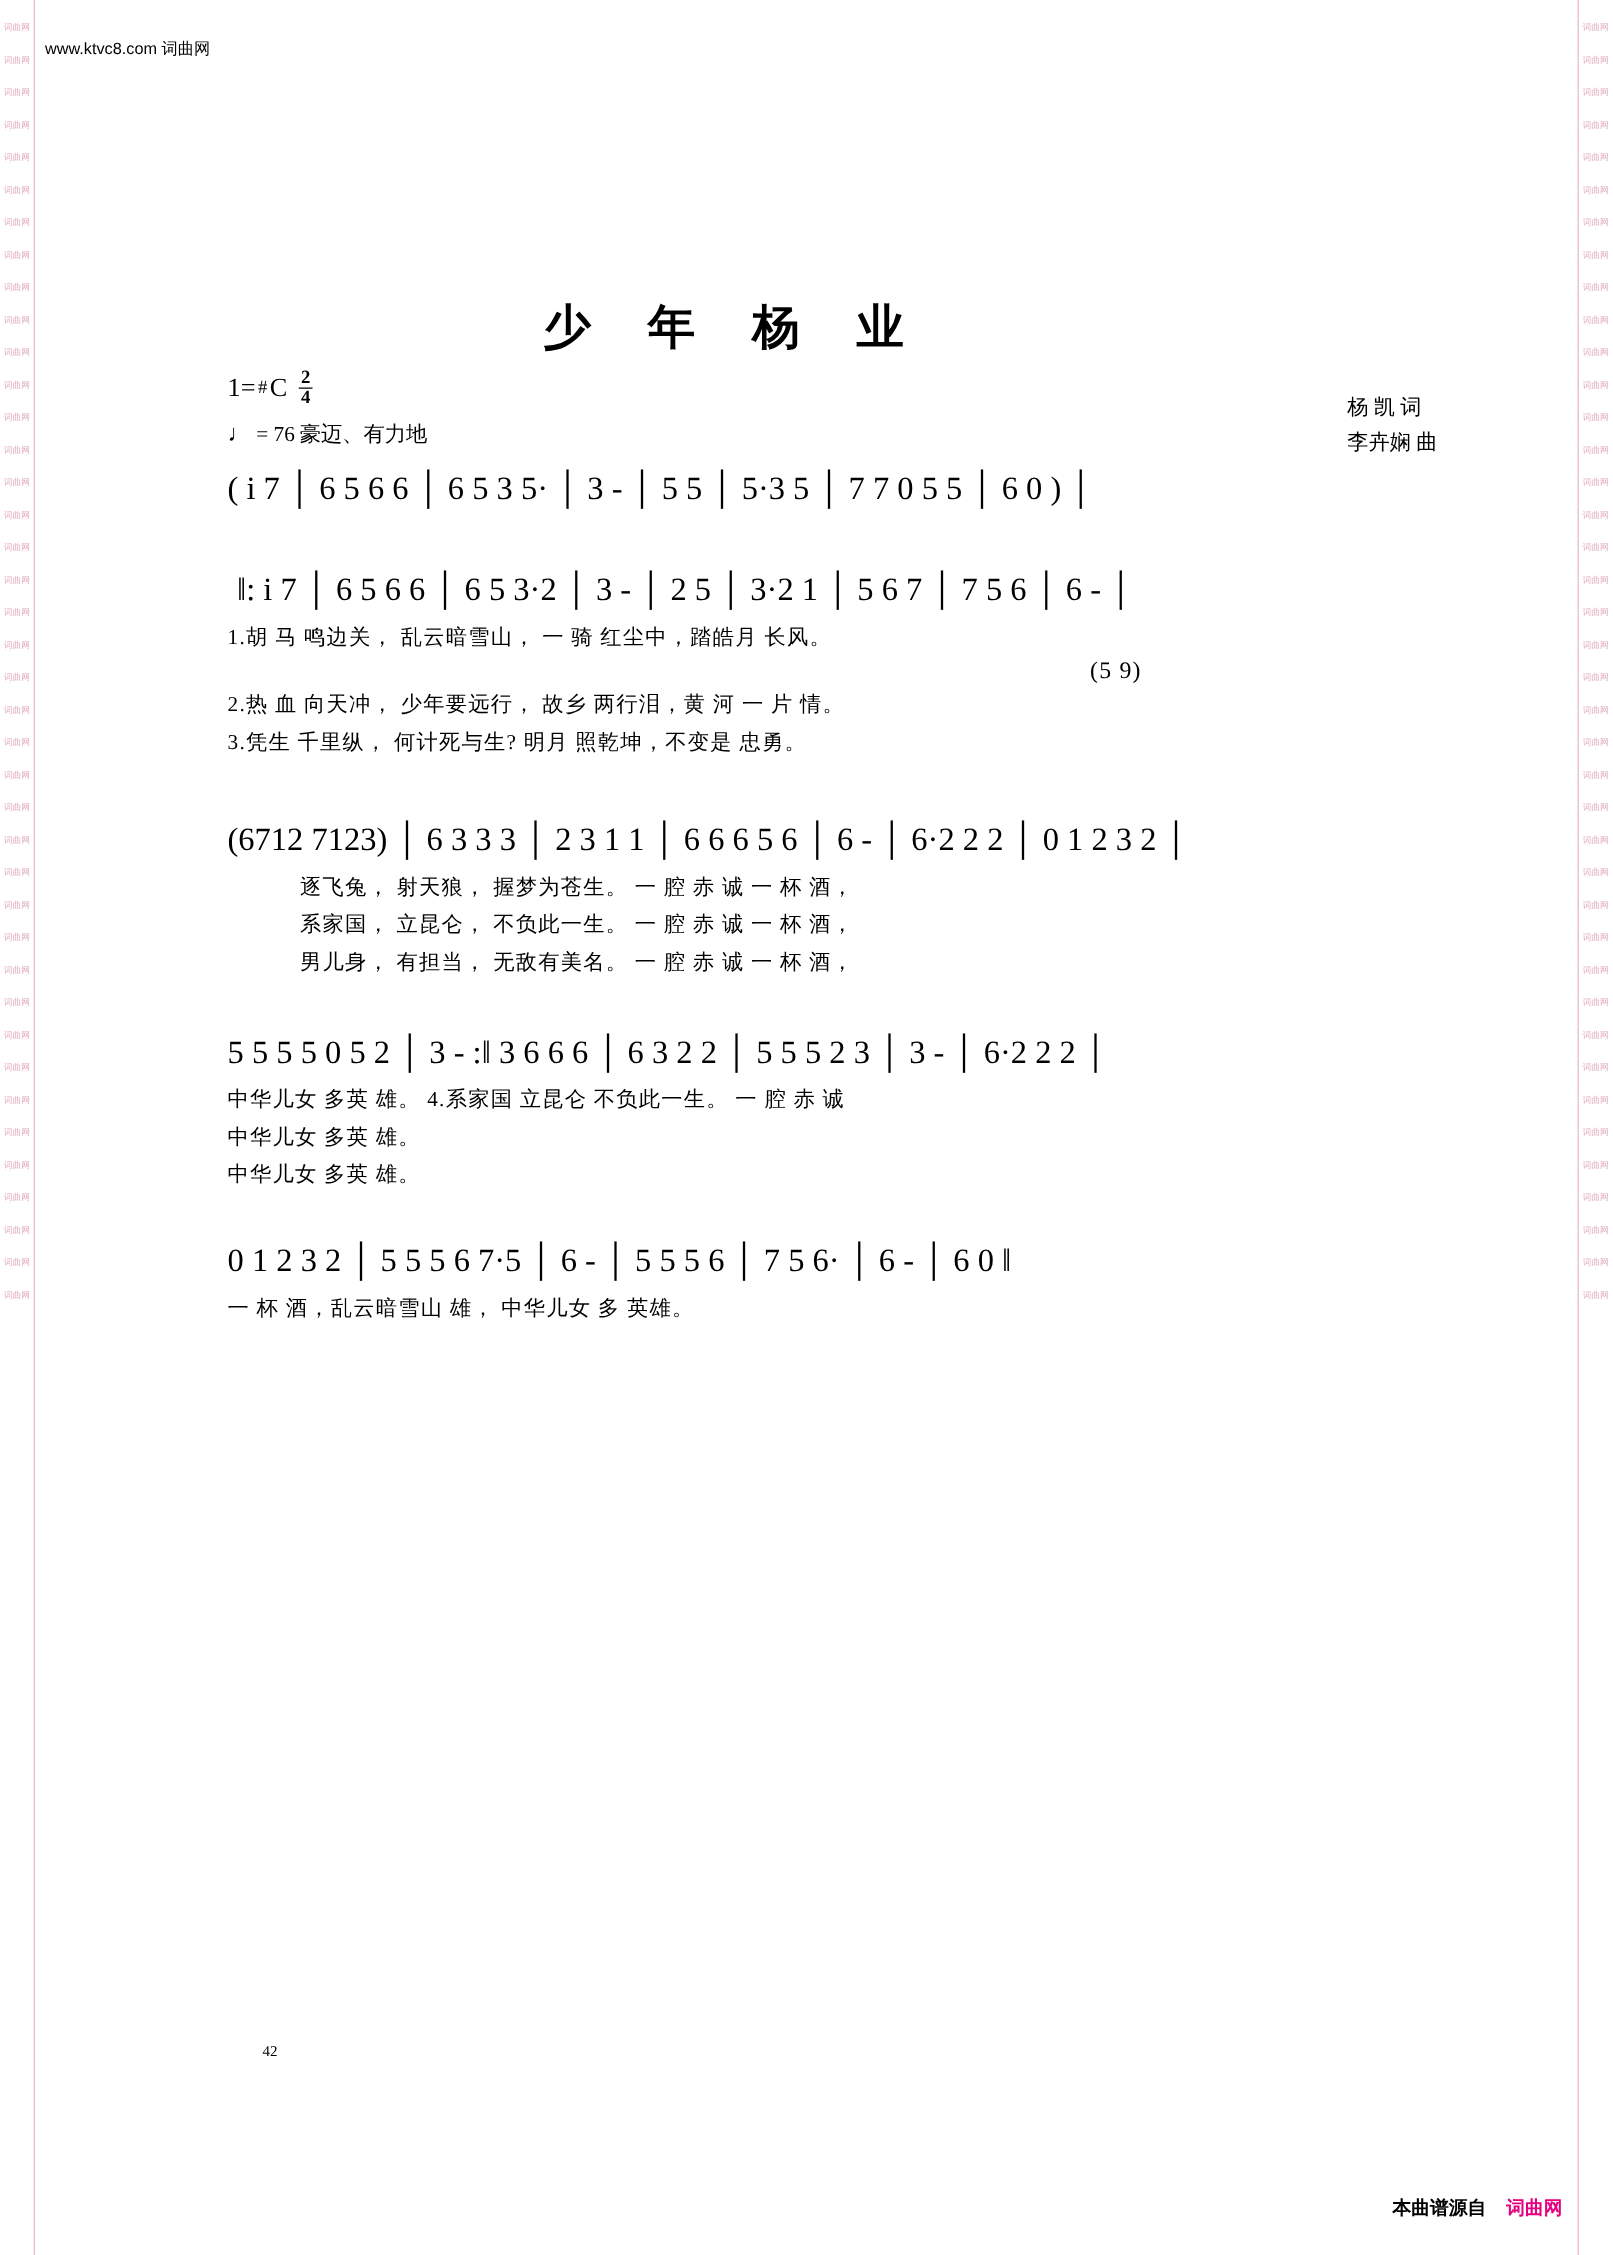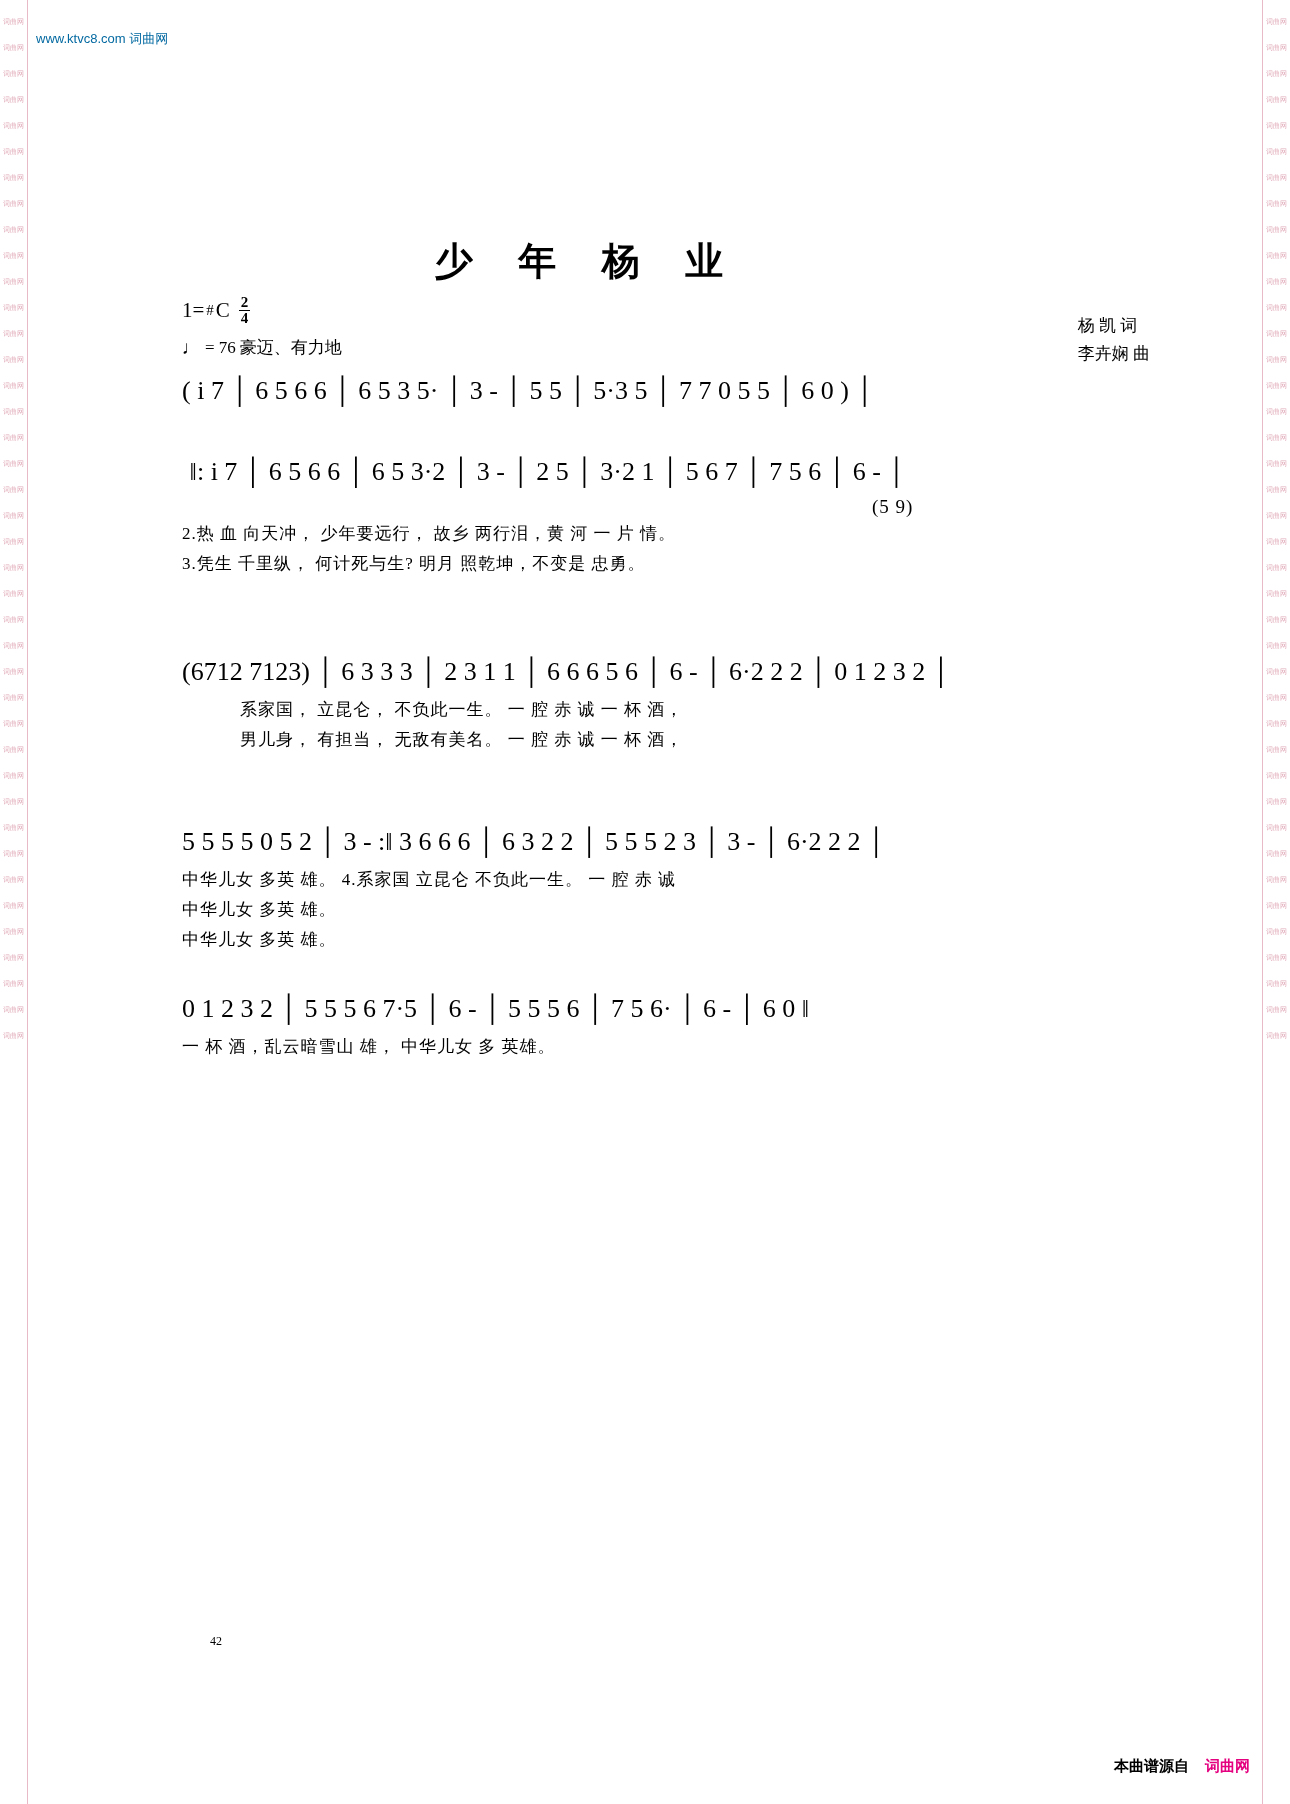--- a/index.html
+++ b/index.html
@@ -37,21 +37,21 @@
     margin: 18px 0;
     letter-spacing: 0;
   }
 
   
   .site-credit {
     position: absolute;
     left: 36px;
     top: 30px;
     font-size: 13px;
-    color: #0369a1;
+    color: #000000;
     font-family: "Liberation Sans", sans-serif;
     white-space: nowrap;
   }
 
   
   .song-title {
     position: absolute;
     left: 0;
     top: 236px;
     width: 1176px;
@@ -274,28 +274,30 @@
   <div>李卉娴 曲</div>
 </div>
 
 <div class="system" style="top:374px;">
   <span class="notes">( i   7 │ 6 5 6 6 │ 6 5 3 5· │ 3  - │ 5  5 │ 5·3 5 │ 7 7 0 5 5 │ 6  0 ) │</span>
 </div>
 
 <div class="system" style="top:455px;">
   <span class="notes">‖: i  7 │ 6 5 6 6 │ 6 5 3·2 │ 3  - │ 2  5 │ 3·2 1 │ 5 6 7 │ 7 5 6 │ 6 - │</span>
   <div style="height:6px"></div>
+  <div class="lyric-line">1.胡 马 鸣边关，  乱云暗雪山，  一 骑 红尘中，踏皓月   长风。</div>
   <div class="lyric-line" style="font-size:19px;margin-left:690px;line-height:24px;">(5 9)</div>
   <div class="lyric-line">2.热 血 向天冲，  少年要远行，  故乡 两行泪，黄 河  一 片   情。</div>
   <div class="lyric-line">3.凭生 千里纵，  何计死与生?  明月 照乾坤，不变是   忠勇。</div>
 </div>
 
 <div class="system" style="top:655px;">
   <span class="notes">(6712 7123) │ 6 3 3 3 │ 2 3 1 1 │ 6 6 6 5 6 │ 6  - │ 6·2 2 2 │ 0 1 2 3 2 │</span>
   <div style="height:6px"></div>
+  <div class="lyric-line bracket-lyrics">逐飞兔，   射天狼，  握梦为苍生。    一 腔 赤 诚   一 杯   酒，</div>
   <div class="lyric-line bracket-lyrics">系家国，   立昆仑，  不负此一生。    一 腔 赤 诚   一 杯   酒，</div>
   <div class="lyric-line bracket-lyrics">男儿身，   有担当，  无敌有美名。    一 腔 赤 诚   一 杯   酒，</div>
 </div>
 
 <div class="system" style="top:825px;">
   <span class="notes">5 5 5 5 0 5 2 │ 3  - :‖ 3 6 6 6 │ 6 3 2 2 │ 5 5 5 2 3 │ 3  - │ 6·2 2 2 │</span>
   <div style="height:6px"></div>
   <div class="lyric-line">中华儿女  多英 雄。 4.系家国   立昆仑  不负此一生。     一 腔 赤 诚</div>
   <div class="lyric-line">中华儿女  多英 雄。</div>
   <div class="lyric-line">中华儿女  多英  雄。</div>

